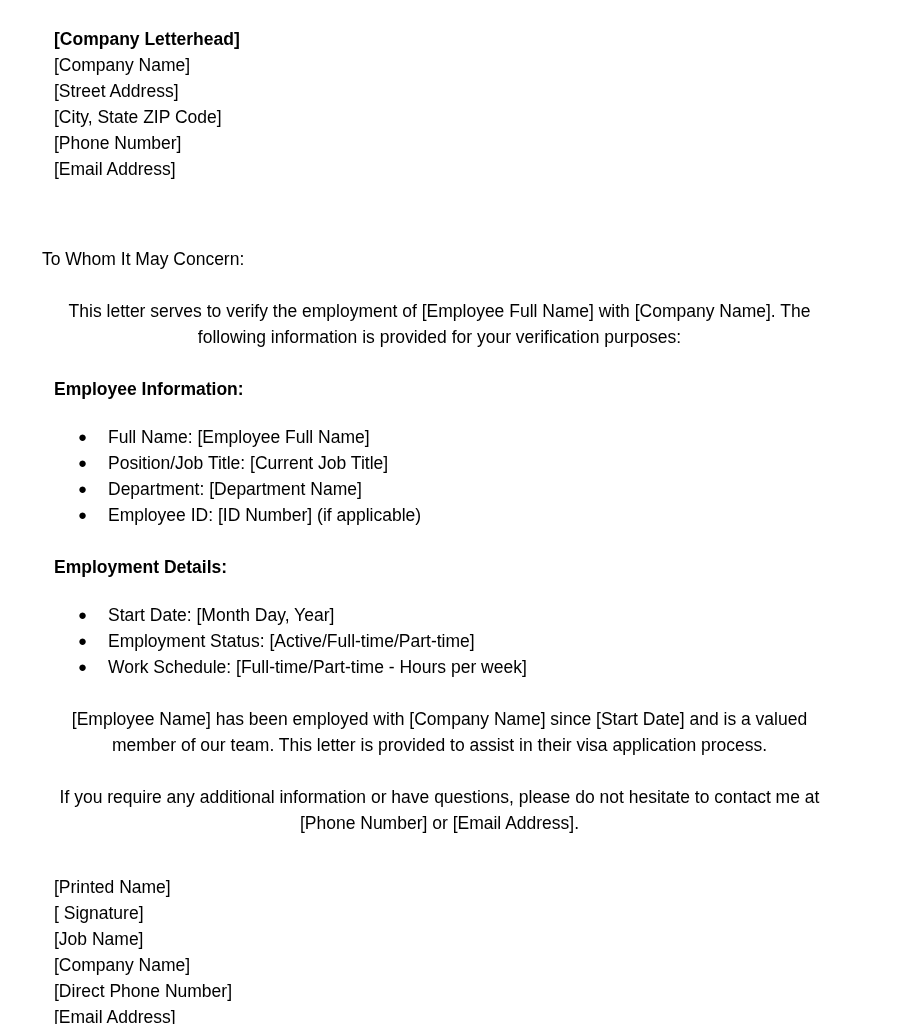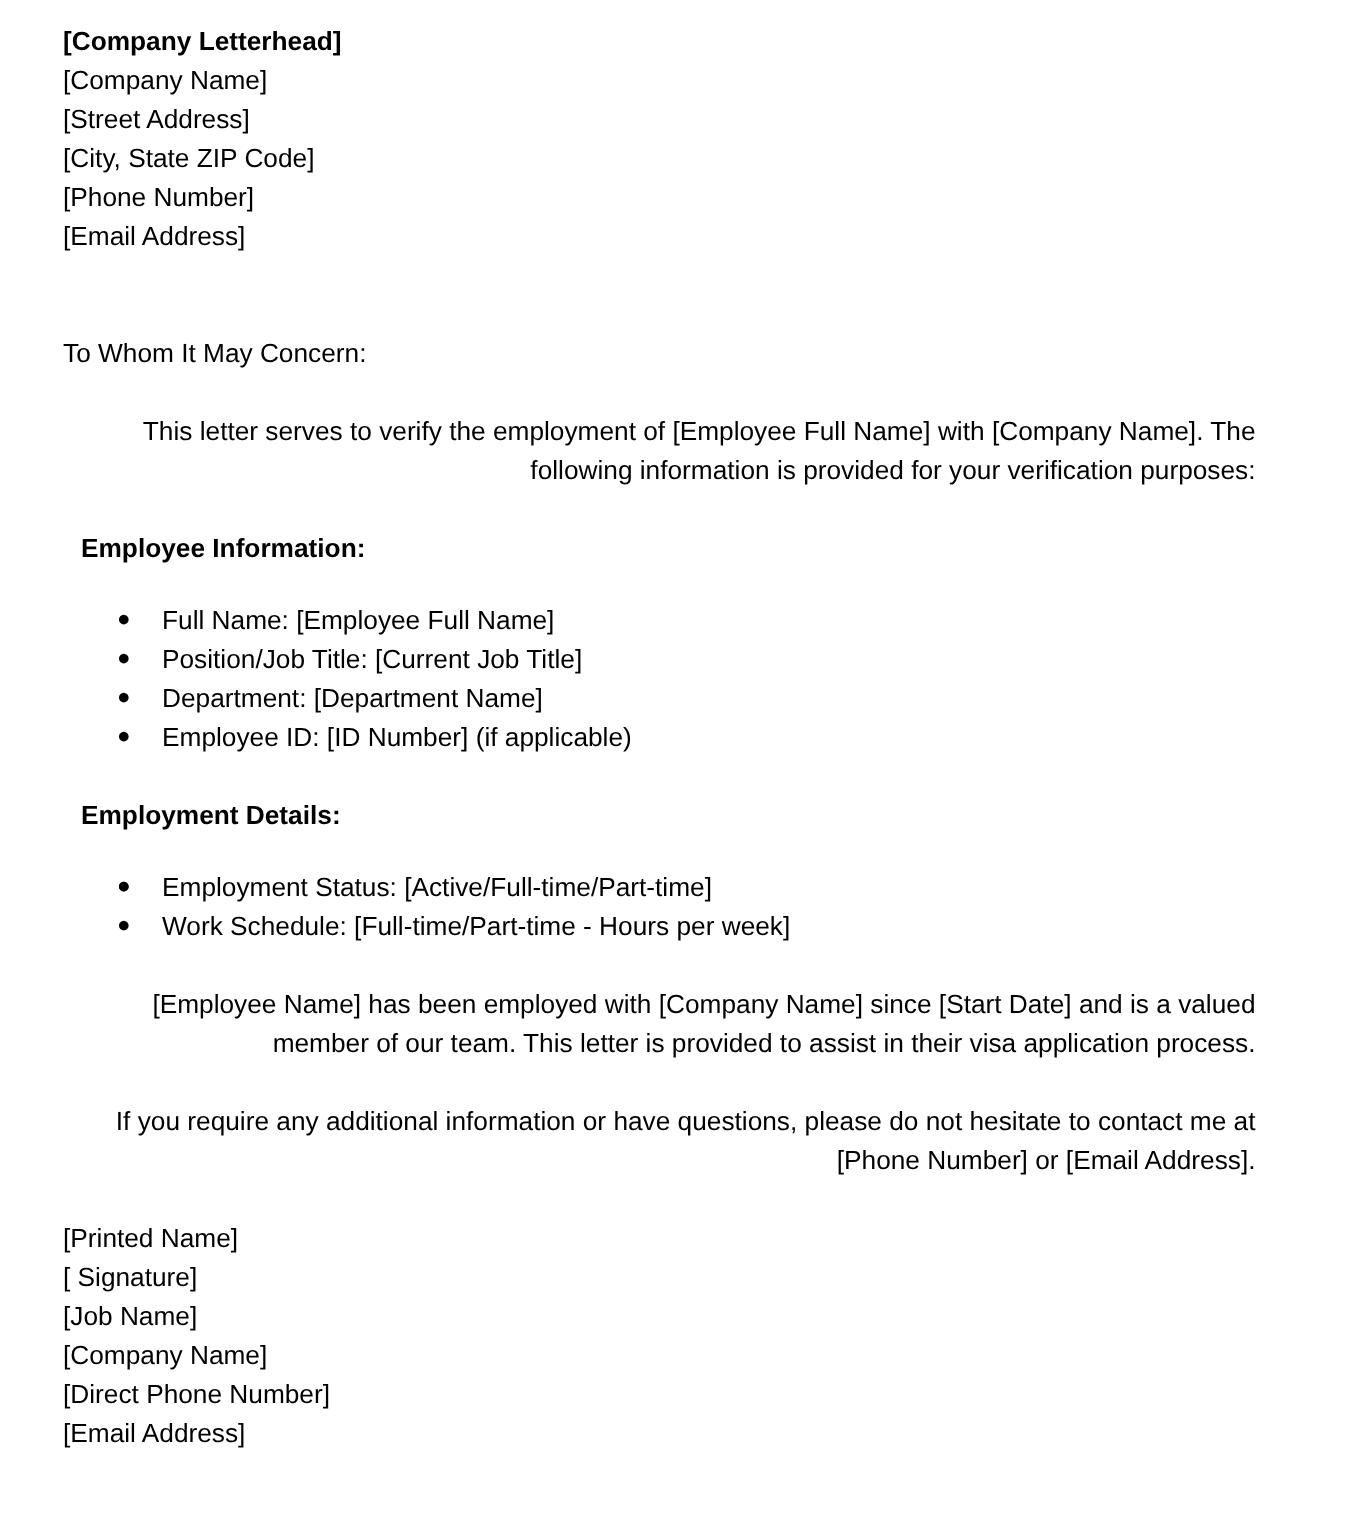--- a/index.html
+++ b/index.html
@@ -22,38 +22,38 @@
     height: 1024px;
     padding: 14px 42px 0 42px;
     background: #ffffff;
   }
   .doc {
     width: 795px;
     font-size: 17.5px;
     line-height: 26px;
   }
   .block {
-    margin: 0;
+    margin: 12px;
   }
   .line {
     white-space: pre-wrap;
   }
   .bold {
     font-weight: bold;
   }
   .gap {
     height: 26px;
   }
   .gap-sm {
     height: 22px;
   }
   .para {
     margin: 0;
     line-height: 26px;
-    text-align: right;
+    text-align: center;
   }
   ul.bullets {
     list-style: none;
     margin: 0;
     padding: 0;
   }
   ul.bullets li {
     position: relative;
     padding-left: 66px;
     line-height: 26px;
@@ -125,20 +125,21 @@
 
     <div class="gap"></div>
 
     <div class="heading">Employment Details:</div>
 
     <div class="gap-sm"></div>
 
     <ul class="bullets">
       <li>
         <span class="dot">●</span>
+        <span>Start Date: [Month Day, Year]</span>
       </li>
       <li>
         <span class="dot">●</span>
         <span>Employment Status: [Active/Full-time/Part-time]</span>
       </li>
       <li>
         <span class="dot">●</span>
         <span>Work Schedule: [Full-time/Part-time - Hours per week]</span>
       </li>
     </ul>

